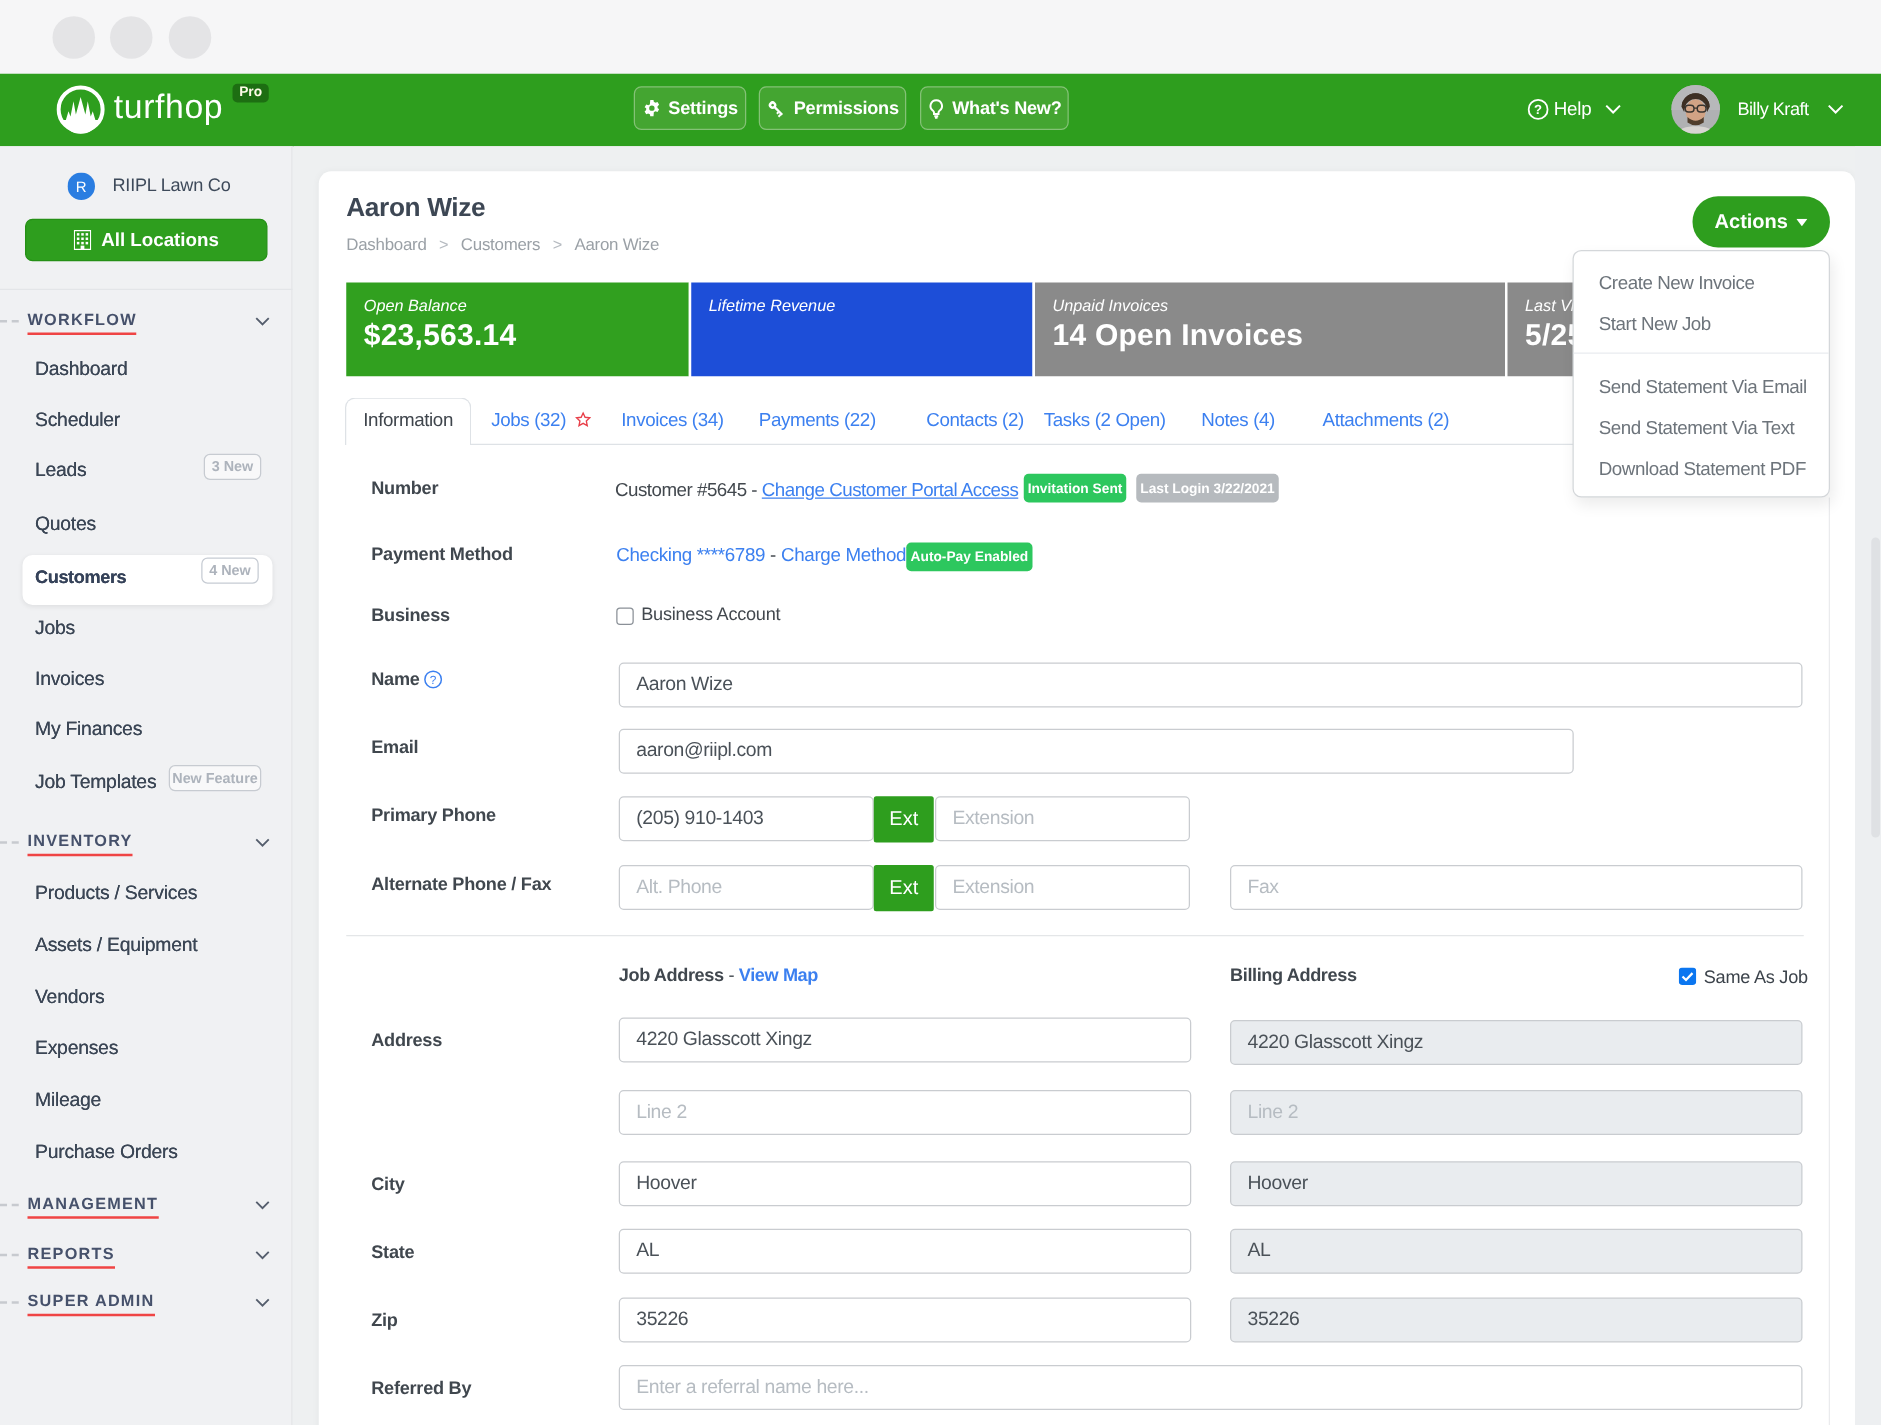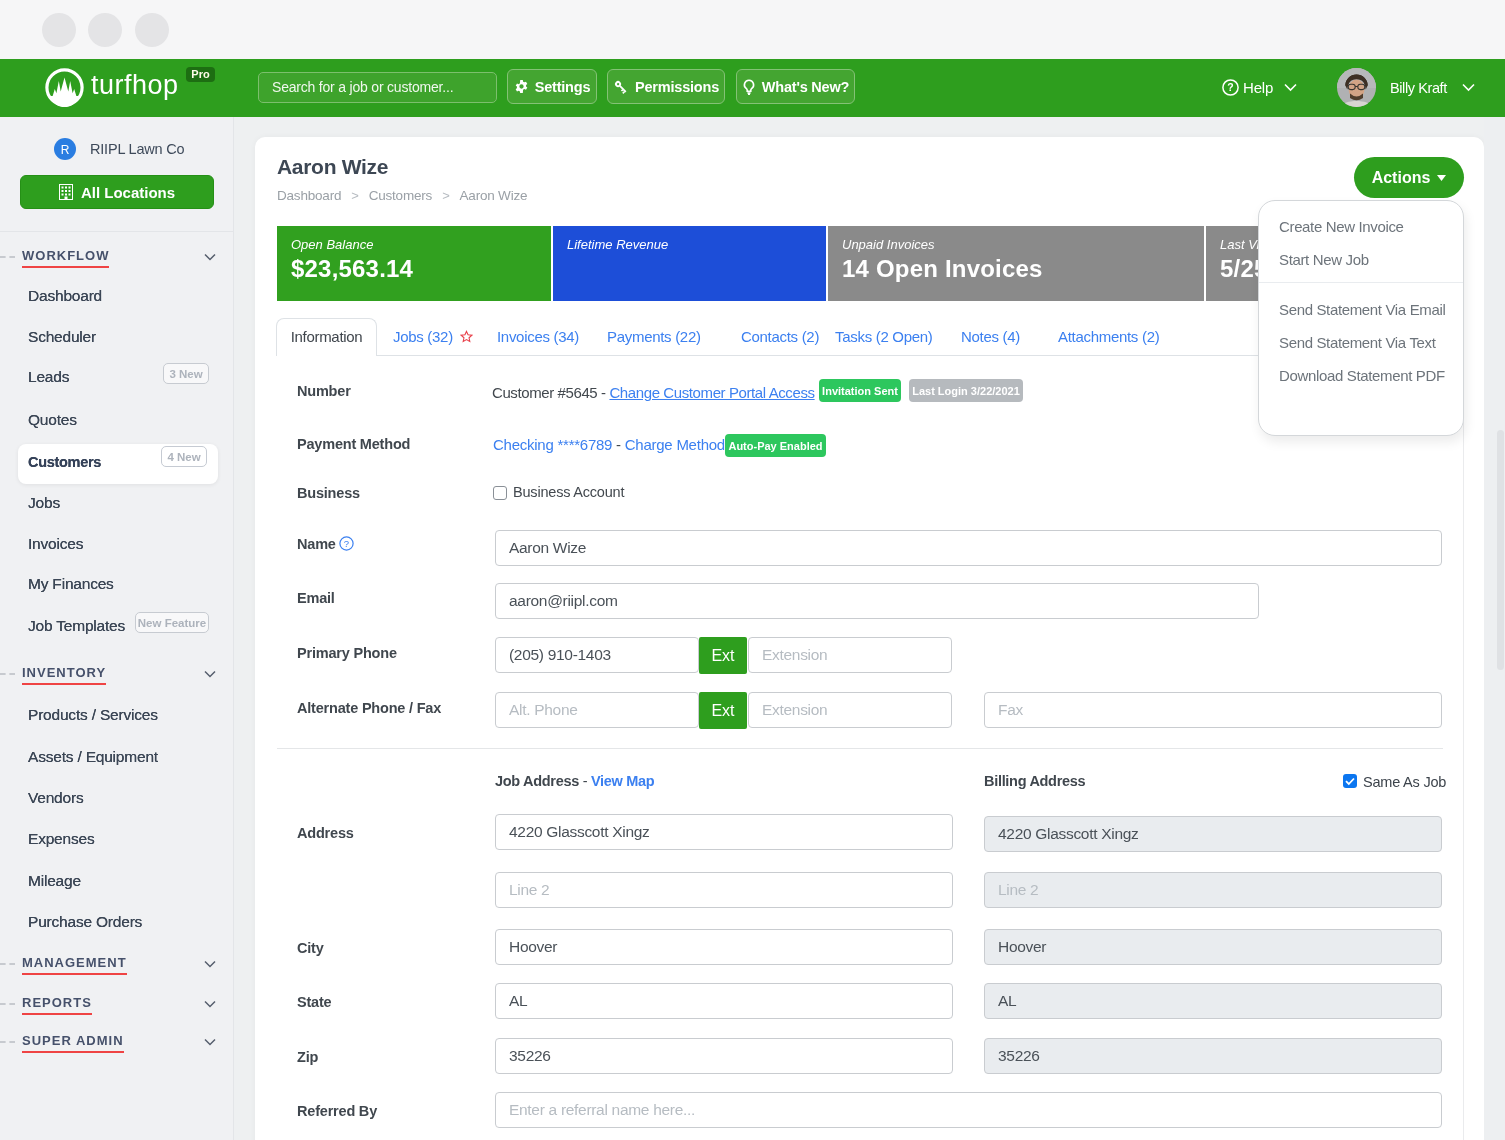--- a/index.html
+++ b/index.html
@@ -53,21 +53,21 @@
 .flabel { position:absolute; left:42px; font-size:14.5px; font-weight:bold; letter-spacing:-0.2px; color:#40474e; }
 .inp { position:absolute; height:36px; border:1px solid #c9ccd0; border-radius:4px; background:#fff; font-size:15.5px; letter-spacing:-0.3px; color:#4a5158; padding-left:13px; line-height:34px; white-space:nowrap; overflow:hidden; }
 .inp.ph { color:#b6bcc2; }
 .inp.dis { background:#e9ecef; }
 .gbadge { position:absolute; height:23px; border-radius:4px; background:#2dc75e; color:#fff; font-size:11px; font-weight:bold; display:flex; align-items:center; justify-content:center; white-space:nowrap; }
 .gybadge { position:absolute; height:23px; border-radius:4px; background:#b6babe; color:#fff; font-size:11px; font-weight:bold; display:flex; align-items:center; justify-content:center; white-space:nowrap; }
 a.blue { color:#3c80f0; text-decoration:none; }
 .extbox { position:absolute; width:48px; height:37px; background:#2e9e1e; color:#fff; font-size:16px; display:flex; align-items:center; justify-content:center; border-radius:2px; }
 
 
-#dropdown { position:absolute; left:1003px; top:63px; width:206px; height:236px; background:#fff; border:1px solid #d4d7da; border-radius:17px; box-shadow:2px 6px 12px rgba(0,0,0,.08); z-index:30; }
+#dropdown { position:absolute; left:1003px; top:63px; width:206px; height:198px; background:#fff; border:1px solid #d4d7da; border-radius:7px; box-shadow:2px 6px 12px rgba(0,0,0,.08); z-index:30; }
 .ditem { position:absolute; left:20px; font-size:15px; letter-spacing:-0.35px; color:#6d747b; }
 #vline { position:absolute; left:1208px; top:261px; width:1px; height:749px; background:#eaebed; }
 </style>
 </head>
 <body>
 
 <div id="topstrip" class="abs">
   <div class="tcircle" style="left:42px;"></div>
   <div class="tcircle" style="left:88px;"></div>
   <div class="tcircle" style="left:135px;"></div>
@@ -75,21 +75,20 @@
 
 <div id="navbar" class="abs">
 
   <svg class="abs" style="left:45px; top:9px;" width="39" height="39" viewBox="0 0 39 39">
     <circle cx="19.5" cy="19.5" r="17.6" fill="none" stroke="#fff" stroke-width="3.2"></circle>
     <path d="M7.2 29.5 L9.8 21.0 L11.4 25.2 L13.8 13.0 L15.7 23.5 L19.5 9.5 L23.3 23.5 L25.2 13.0 L27.6 25.2 L29.2 21.0 L31.8 29.5 Z" fill="#fff"></path>
     <path d="M5 28 a15 15 0 0 0 29 0 z" fill="#fff"></path>
   </svg>
   <div class="abs navtext" style="left:91px; top:11px; font-size:27px; letter-spacing:0.5px;">turfhop</div>
   <div class="abs" style="left:186px; top:8px; width:29px; height:15px; background:#1d6e12; border-radius:4px; color:#fdfbe7; font-size:11px; font-weight:bold; text-align:center; line-height:15px;">Pro</div>
-  <div id="searchbox">Search for a job or customer...</div>
   <div class="nbtn" style="left:507px; width:90px;">
     <svg width="15" height="15" viewBox="0 0 16 16" fill="#fff">
         <path d="M9.4 1l.3 1.8c.5.2 1 .4 1.4.7l1.7-.7 1.4 2.4-1.4 1.1c0 .3.1.5.1.8s0 .5-.1.8l1.4 1.1-1.4 2.4-1.7-.7c-.4.3-.9.5-1.4.7L9.4 15H6.6l-.3-1.8c-.5-.2-1-.4-1.4-.7l-1.7.7-1.4-2.4 1.4-1.1c0-.3-.1-.5-.1-.8s0-.5.1-.8L1.8 7.2l1.4-2.4 1.7.7c.4-.3.9-.5 1.4-.7L6.6 1h2.8zM8 5.7A2.3 2.3 0 1 0 8 10.3 2.3 2.3 0 0 0 8 5.7z"></path>
       </svg>
     <span>Settings</span>
   </div>
   <div class="nbtn" style="left:607px; width:118px;">
     <svg width="16" height="16" viewBox="0 0 16 16" fill="#fff">
         <g transform="rotate(45 8 8)">
           <path d="M0.8 8 a3 3 0 1 0 6 0 a3 3 0 1 0 -6 0 z M2.8 8 a1.1 1.1 0 1 1 2.2 0 a1.1 1.1 0 1 1 -2.2 0 z" fill-rule="evenodd"></path>

